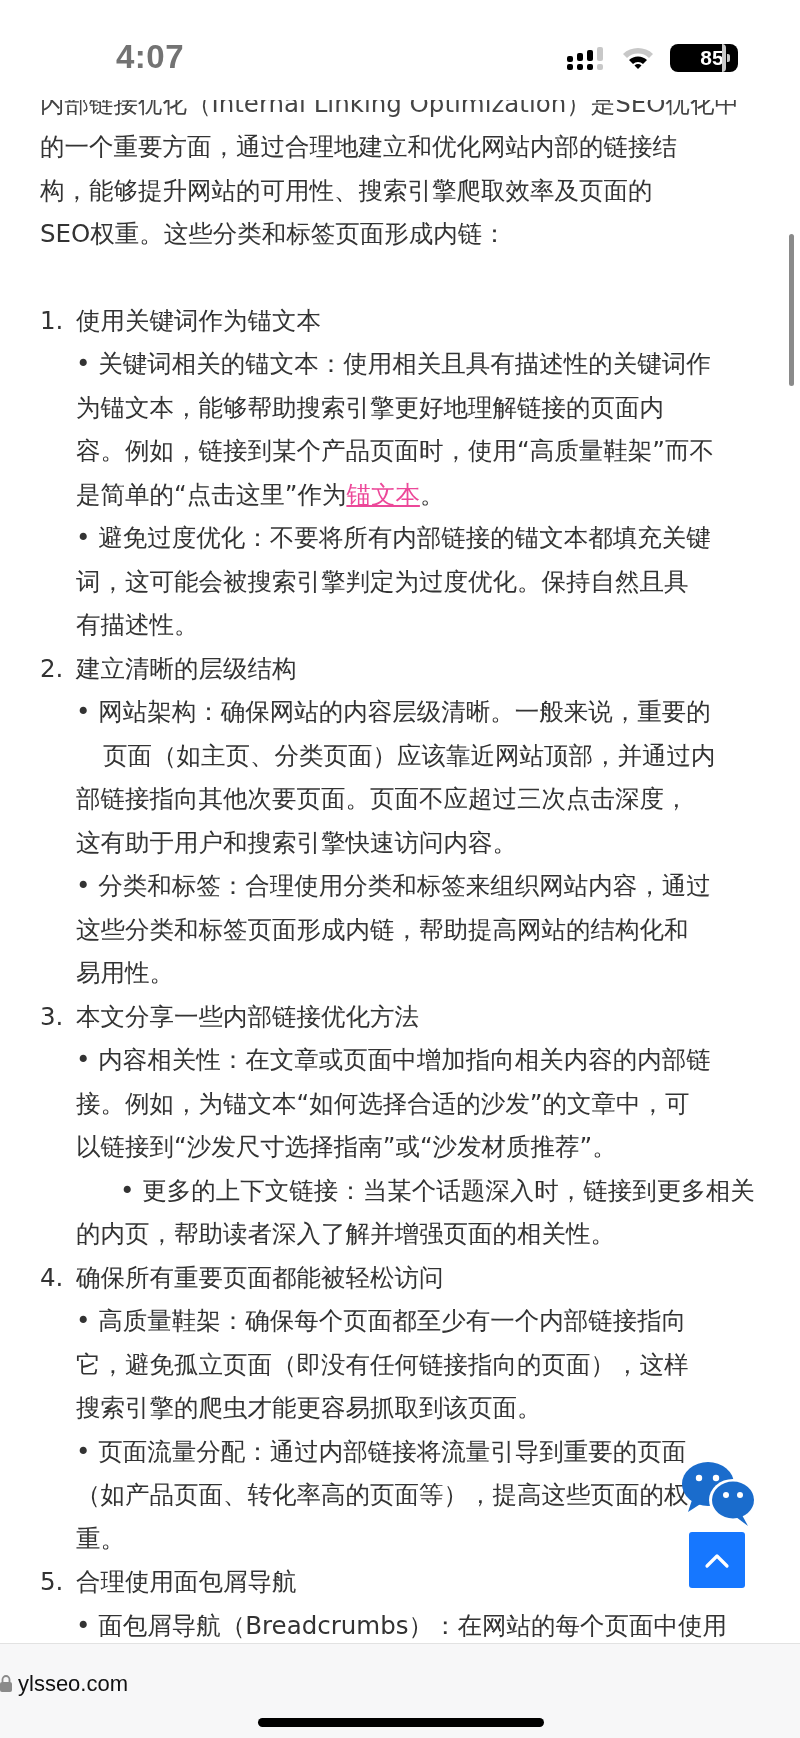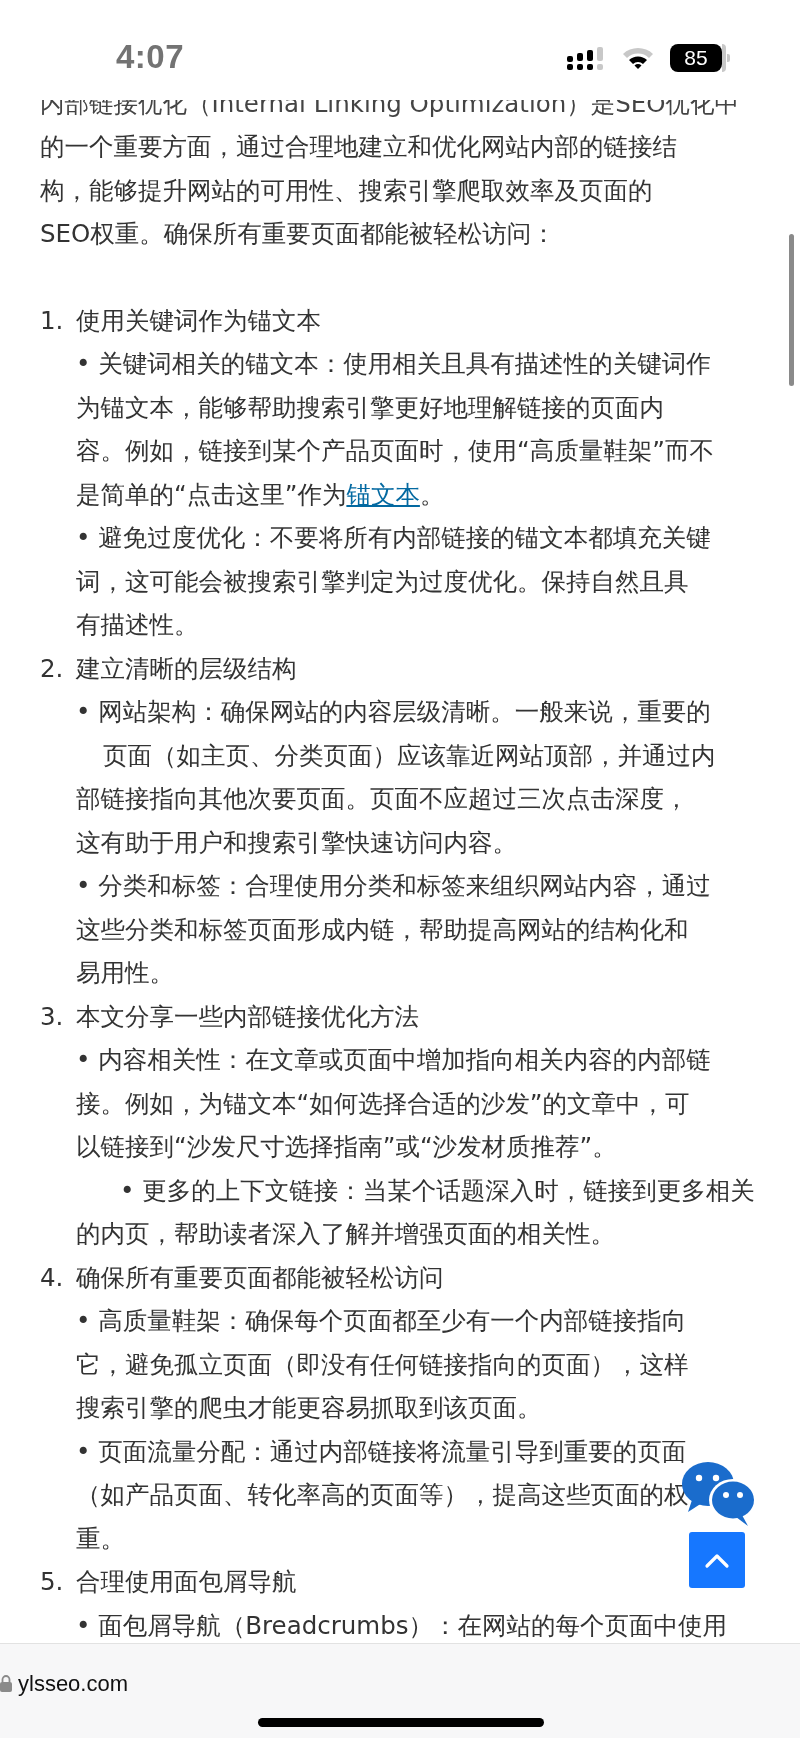--- a/index.html
+++ b/index.html
@@ -2,29 +2,29 @@
 <html><head>
 <meta charset="utf-8">
 <style>
   html,body{margin:0;padding:0;}
   body{width:800px;height:1738px;position:relative;overflow:hidden;background:#ffffff;font-family:"DejaVu Sans","Liberation Sans",sans-serif;color:#333333;}
   .status-bar{position:absolute;left:0;top:0;width:800px;height:100px;background:#fff;z-index:5;}
   .time{position:absolute;left:116px;top:38px;font-size:33px;font-weight:bold;color:#737373;font-family:"Liberation Sans",sans-serif;letter-spacing:0.5px;}
   .sig{position:absolute;left:567px;top:47px;width:38px;height:24px;}
   .wifi{position:absolute;left:621px;top:45px;width:34px;height:26px;}
   .battery{position:absolute;left:670px;top:44px;width:58px;height:28px;}
-  .battery .body{position:absolute;left:0;top:0;width:52px;height:28px;border-radius:8px;background:#000;color:#fff;font-family:"Liberation Sans",sans-serif;font-weight:normal;font-size:21px;line-height:28px;text-align:center;}
+  .battery .body{position:absolute;left:0;top:0;width:52px;height:28px;border-radius:8px;background:#000;color:#fff;font-family:"Liberation Sans",sans-serif;font-weight:bold;font-size:21px;line-height:28px;text-align:center;padding-left:16px;}
   .battery .tip{position:absolute;left:52px;top:0;width:4px;height:28px;background:#c8c8c8;border-radius:0 6px 6px 0;}
   .battery .nub{position:absolute;left:57px;top:10px;width:3px;height:8px;background:#c8c8c8;border-radius:0 2px 2px 0;}
 
   .content{position:absolute;left:0;top:84px;width:800px;height:1560px;overflow:hidden;}
   .content .inner{position:absolute;left:0;top:0;width:800px;}
   .p{position:absolute;font-size:24.5px;line-height:43.5px;color:#333;white-space:nowrap;}
   .cut{color:#444;}
-  a.link{color:#0369a1;text-decoration:underline;}
+  a.link{color:#ec4899;text-decoration:underline;}
 
   .scrollbar{position:absolute;left:789px;top:234px;width:5px;height:152px;border-radius:3px;background:#8a8a8a;z-index:6;}
 
   .wechat{position:absolute;left:678px;top:1460px;width:82px;height:68px;z-index:7;}
   .to-top{position:absolute;left:689px;top:1532px;width:56px;height:56px;background:#1677ff;border-radius:3px;z-index:7;display:flex;align-items:center;justify-content:center;}
 
   .bottom-bar{position:absolute;left:0;top:1643px;width:800px;height:95px;background:#f7f7f8;border-top:1px solid #e2e2e2;z-index:8;}
   .url{position:absolute;left:0;top:27px;width:800px;text-align:left;font-size:22px;color:#111;font-family:"Liberation Sans",sans-serif;}
   .url .lock{display:inline-block;vertical-align:middle;margin-right:6px;position:relative;top:-2px;}
   .home{position:absolute;left:258px;top:74px;width:286px;height:9px;border-radius:5px;background:#000;}
@@ -54,21 +54,21 @@
     <div class="tip"></div>
     <div class="nub"></div>
   </div>
 </div>
 
 <div class="content">
   <div class="inner">
     <div class="p cut" style="left:40px;top:-2px;">内部链接优化（Internal Linking Optimization）是SEO优化中</div>
     <div class="p" style="left:40px;top:41px;">的一个重要方面，通过合理地建立和优化网站内部的链接结</div>
     <div class="p" style="left:40px;top:85px;">构，能够提升网站的可用性、搜索引擎爬取效率及页面的</div>
-    <div class="p" style="left:40px;top:128px;">SEO权重。确保所有重要页面都能被轻松访问：</div>
+    <div class="p" style="left:40px;top:128px;">SEO权重。这些分类和标签页面形成内链：</div>
 
     <div class="p" style="left:40px;top:215px;">1.</div>
     <div class="p" style="left:76px;top:215px;">使用关键词作为锚文本</div>
     <div class="p" style="left:76px;top:258px;">• 关键词相关的锚文本：使用相关且具有描述性的关键词作</div>
     <div class="p" style="left:76px;top:302px;">为锚文本，能够帮助搜索引擎更好地理解链接的页面内</div>
     <div class="p" style="left:76px;top:345px;">容。例如，链接到某个产品页面时，使用“高质量鞋架”而不</div>
     <div class="p" style="left:76px;top:389px;"><span>是简单的“点击这里”作为</span><a class="link">锚文本</a><span>。</span></div>
     <div class="p" style="left:76px;top:432px;">• 避免过度优化：不要将所有内部链接的锚文本都填充关键</div>
     <div class="p" style="left:76px;top:476px;">词，这可能会被搜索引擎判定为过度优化。保持自然且具</div>
     <div class="p" style="left:76px;top:519px;">有描述性。</div>

